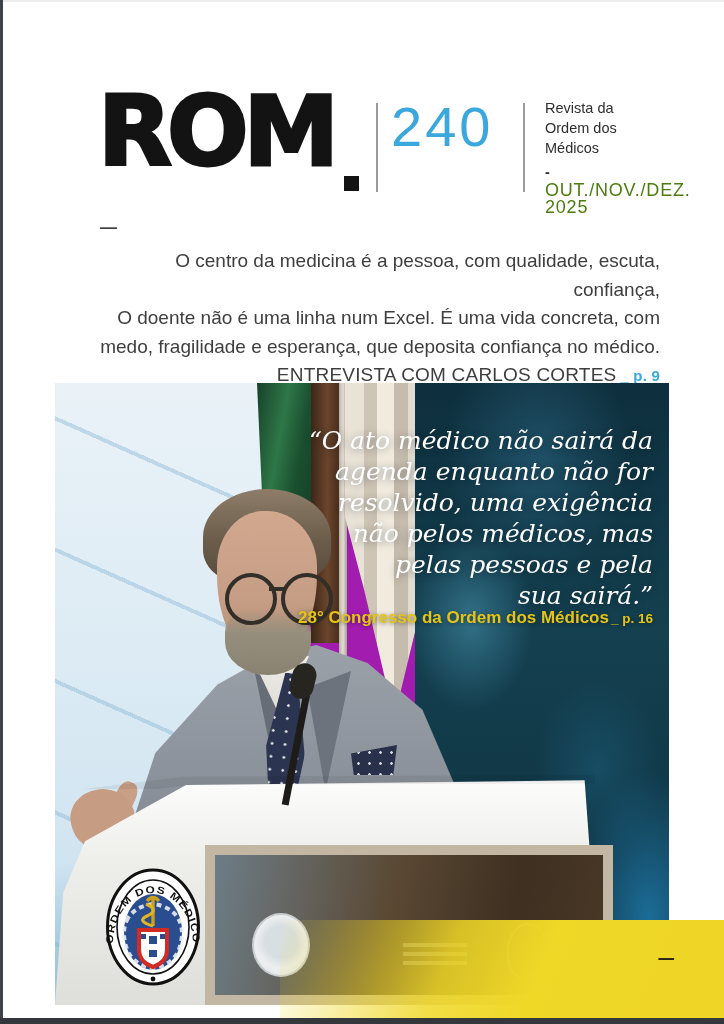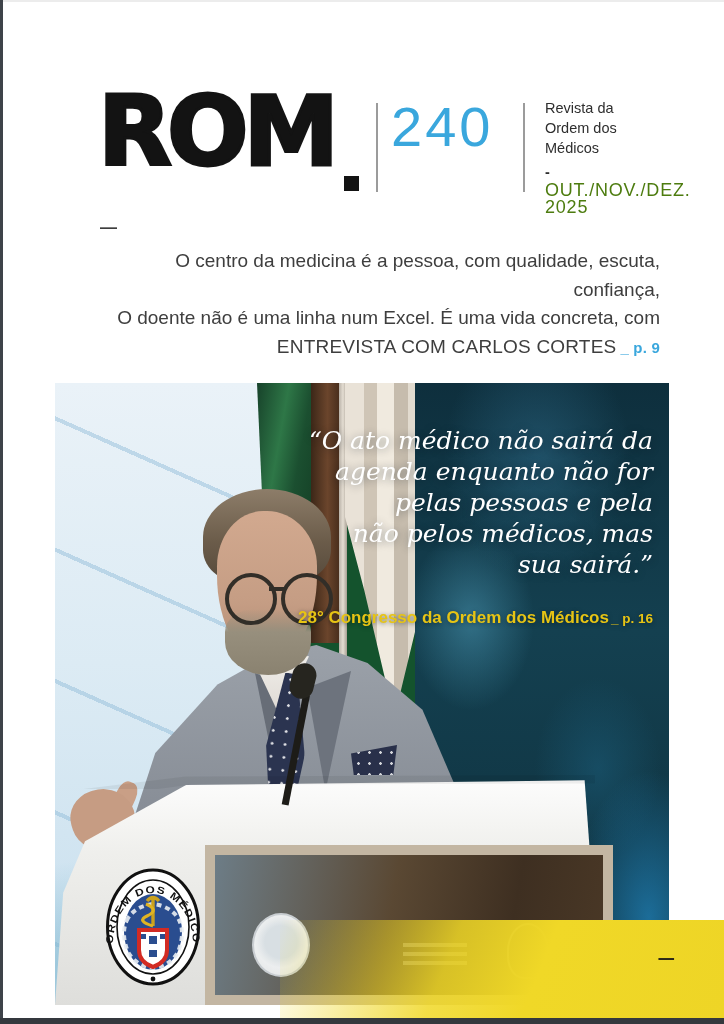--- a/index.html
+++ b/index.html
@@ -25,21 +25,21 @@
   .pub .bold{font-weight:400;font-size:18px;letter-spacing:.8px;line-height:17px;color:#4d7c0f;}
 
   
   .intro-dash{position:absolute;left:100px;top:218px;font-weight:700;font-size:17px;color:#3e3e3e;}
   .intro{position:absolute;left:100px;top:247px;width:560px;font-size:19px;line-height:28.5px;color:#3e3e3e;}
   .intro .line{display:block;text-align:right;}
   .entrevista{letter-spacing:.2px;}
   .pageref{color:#3aa7dd;font-size:15px;font-weight:700;margin-left:4px;}
 
   
-  .photo{position:absolute;left:55px;top:383px;width:614px;height:622px;overflow:hidden;background:#14532d;}
+  .photo{position:absolute;left:55px;top:383px;width:614px;height:622px;overflow:hidden;background:#a21caf;}
   .abs{position:absolute;}
   .screen{left:0;top:0;width:208px;height:100%;
           background:
           radial-gradient(180px 160px at 10% 95%, rgba(120,180,205,.65), rgba(120,180,205,0) 70%),
           repeating-linear-gradient(24deg, rgba(150,190,215,.0) 0 54px, rgba(140,185,215,.45) 54px 58px, rgba(150,190,215,0) 58px 120px),
           linear-gradient(180deg,#eaf2f8 0%,#dcebf4 45%,#c8dfee 100%);}
   .flag-green{left:202px;top:0;width:60px;height:185px;
           background:linear-gradient(100deg,#17422a 0%,#2e7747 35%,#1b4f30 60%,#123a22 100%);
           clip-path:polygon(0 0,100% 0,92% 70%,50% 100%,10% 72%);}
   .pillar{left:256px;top:0;width:30px;height:260px;
@@ -139,20 +139,21 @@
     <div>Médicos</div>
     <div class="sep">-</div>
     <div class="bold">OUT./NOV./DEZ.</div>
     <div class="bold">2025</div>
   </div>
 
   <div class="intro-dash">—</div>
   <div class="intro">
     <span class="line">O centro da medicina é a pessoa, com qualidade, escuta, confiança,</span>
     <span class="line">O doente não é uma linha num Excel. É uma vida concreta, com</span>
+    <span class="line">medo, fragilidade e esperança, que deposita confiança no médico.</span>
     <span class="line entrevista"><span>ENTREVISTA COM CARLOS CORTES</span><span class="pageref">_ p. 9</span></span>
   </div>
 
   <div class="photo">
     <div class="abs screen"></div>
     <div class="abs flag-green"></div>
     <div class="abs pillar"></div>
     <div class="abs pole"></div>
     <div class="abs flag-tan"></div>
     <div class="abs wall"></div>
@@ -181,22 +182,23 @@
     <div class="abs seal-ghost"></div>
     <div class="abs ghost-text"></div>
     <div class="abs ghost-emblem"></div>
 
     <div class="abs mic-stem"></div>
     <div class="abs mic-head"></div>
 
     <div class="quote">
       <span class="qline">“O ato médico não sairá da</span>
       <span class="qline">agenda enquanto não for</span>
+      <span class="qline">resolvido, uma exigência</span>
+      <span class="qline">não pelos médicos, mas</span>
       <span class="qline">pelas pessoas e pela</span>
-      <span class="qline">não pelos médicos, mas</span>
       <span class="qline">sua sairá.”</span>
     </div>
     <div class="caption"><span>28° Congresso da Ordem dos Médicos</span><span class="pageref2">_ p. 16</span></div>
   </div>
 
   <div class="band"></div>
   <div class="url-row">
     <span class="url-dash">—</span>
   </div>
 

